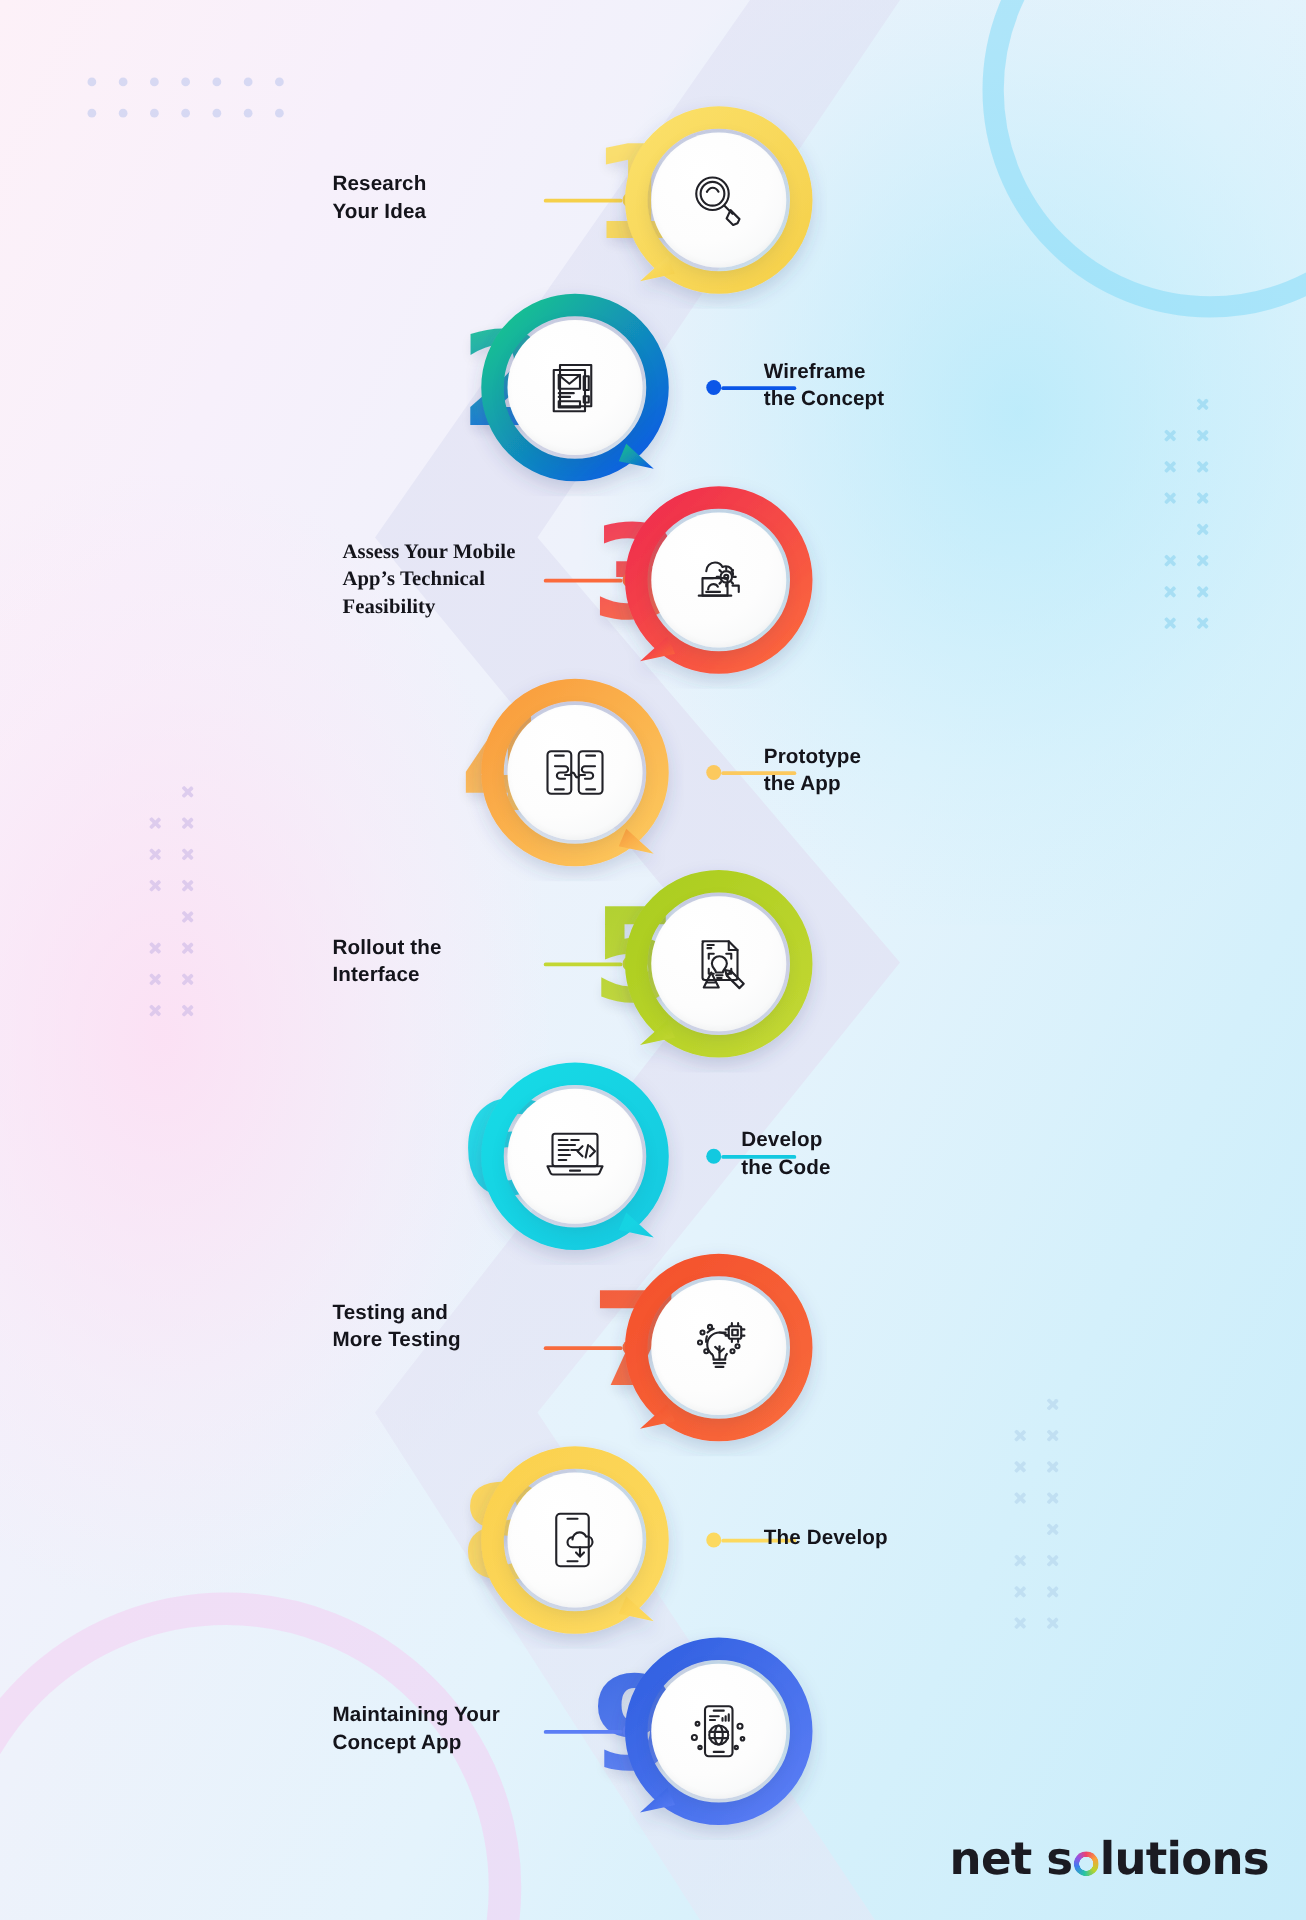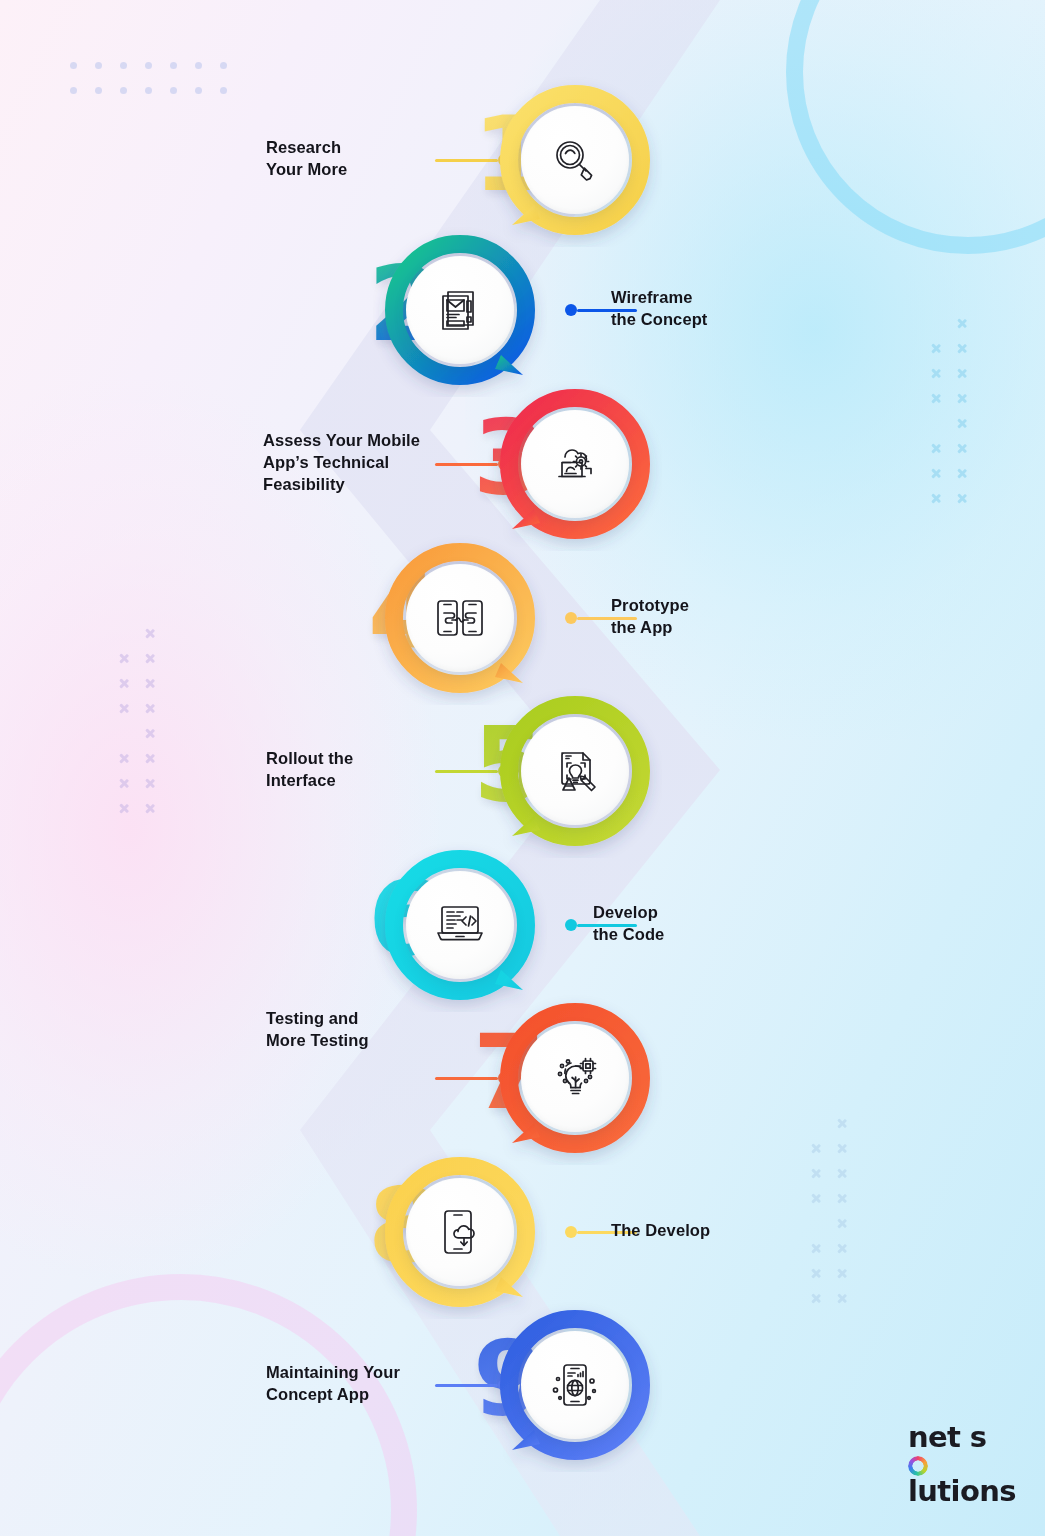--- a/index.html
+++ b/index.html
@@ -115,23 +115,22 @@
     color:#14141b;
     letter-spacing:.1px;
     white-space:pre-line;
   }
 
   
   #logo{
     position:absolute;right:30px;bottom:28px;
     display:flex;align-items:baseline;
     font-family:"DejaVu Sans", sans-serif;
-    font-size:29px;font-weight:700;color:#1b1b22;
+    font-size:36px;font-weight:700;color:#1b1b22;
     letter-spacing:-.6px;
-    flex-direction:column;
   }
   #logo .o-dot{
     display:inline-block;width:20px;height:20px;border-radius:50%;
     margin:0 1px;position:relative;top:2px;
     background:conic-gradient(#f0426b 0deg,#f9a03c 60deg,#b9d42c 130deg,#27c5a2 190deg,#3d7df0 255deg,#9b51e0 310deg,#f0426b 360deg);
     -webkit-mask:radial-gradient(circle, transparent 0 5.4px, #000 5.8px 100%);
     mask:radial-gradient(circle, transparent 0 5.4px, #000 5.8px 100%);
   }
 </style>
 </head>
@@ -270,21 +269,21 @@
       <circle cx="22" cy="22" r="13" fill="none" stroke="#222228" stroke-width="1.7" stroke-linecap="round" stroke-linejoin="round"></circle>
       <circle cx="22" cy="22" r="9.5" fill="none" stroke="#222228" stroke-width="1.7" stroke-linecap="round" stroke-linejoin="round"></circle>
       <path d="M17.5 20.5c1.2-2.2 3-3.3 4.7-3.3s3.4 1.1 4.6 3.2" fill="none" stroke="#222228" stroke-width="1.7" stroke-linecap="round" stroke-linejoin="round"></path>
       <path d="M31.6 31.6 L38 38" fill="none" stroke="#222228" stroke-width="1.7" stroke-linecap="round" stroke-linejoin="round"></path>
       <path d="M36.4 35.1 L43.6 42.3 L42 45.6 L38.5 47 L33.3 41.8 Z" fill="none" stroke="#222228" stroke-width="1.7" stroke-linecap="round" stroke-linejoin="round"></path>
     </svg>
             </span>
           </div>
         </div>
         <div class="label" style="left: 266px; width: 170px; top: 137px;">Research
-Your More</div>
+Your Idea</div>
       </div>
       <div class="step">
         <div class="numeral" style="left: 368px; top: 252px; background-image: linear-gradient(160deg, rgb(24, 201, 139), rgb(11, 86, 232)); opacity: 0.92;">2</div>
         <div class="connector to-right" style="left: 565px; top: 304px; width: 72px;">
           <span class="cdot" style="background: rgb(11, 86, 232);"></span>
           <span class="cline" style="background: rgb(11, 86, 232);"></span>
         </div>
         <div class="node" style="left: 385px; top: 235px;">
           <div class="ring-wrap">
     <svg width="174" height="174" viewBox="0 0 174 174">
@@ -356,21 +355,21 @@
       <path d="M18.5 34.5c0-2.3 1.9-4.2 4.2-4.2 1.5 0 2.9 0.8 3.6 2.1" fill="none" stroke="#222228" stroke-width="1.7" stroke-linecap="round" stroke-linejoin="round"></path>
       <path d="M17 36.5h11" fill="none" stroke="#222228" stroke-width="1.7" stroke-linecap="round" stroke-linejoin="round"></path>
       <circle cx="33" cy="24.5" r="4.6" fill="none" stroke="#222228" stroke-width="1.7" stroke-linecap="round" stroke-linejoin="round"></circle>
       <circle cx="33" cy="24.5" r="1.6" fill="none" stroke="#222228" stroke-width="1.7" stroke-linecap="round" stroke-linejoin="round"></circle>
       <path d="M33 18.6v-1.7M33 32.1v-1.7M38.9 24.5h1.7M25.4 24.5h1.7M37.2 20.3l1.2-1.2M27.6 29.9l1.2-1.2M37.2 28.7l1.2 1.2M27.6 19.1l1.2 1.2" fill="none" stroke="#222228" stroke-width="1.7" stroke-linecap="round" stroke-linejoin="round"></path>
       <path d="M38 31.5h5v5" fill="none" stroke="#222228" stroke-width="1.7" stroke-linecap="round" stroke-linejoin="round"></path>
     </svg>
             </span>
           </div>
         </div>
-        <div class="label" style="left: 263px; width: 175px; top: 430px;">Assess Your Mobile
+        <div class="label" style="left: 274px; width: 175px; top: 430px; font-family: Liberation Serif, serif;">Assess Your Mobile
 App’s Technical
 Feasibility</div>
       </div>
       <div class="step">
         <div class="numeral" style="left: 368px; top: 560px; background-image: linear-gradient(160deg, rgb(249, 155, 60), rgb(252, 201, 94)); opacity: 0.92;">4</div>
         <div class="connector to-right" style="left: 565px; top: 612px; width: 72px;">
           <span class="cdot" style="background: rgb(252, 201, 94);"></span>
           <span class="cline" style="background: rgb(252, 201, 94);"></span>
         </div>
         <div class="node" style="left: 385px; top: 543px;">
@@ -542,21 +541,21 @@
       <circle cx="18" cy="31" r="1.6" fill="none" stroke="#222228" stroke-width="1.7" stroke-linecap="round" stroke-linejoin="round"></circle>
       <circle cx="21" cy="11.5" r="1.6" fill="none" stroke="#222228" stroke-width="1.7" stroke-linecap="round" stroke-linejoin="round"></circle>
       <circle cx="39" cy="31" r="1.6" fill="none" stroke="#222228" stroke-width="1.7" stroke-linecap="round" stroke-linejoin="round"></circle>
       <circle cx="43" cy="27" r="1.6" fill="none" stroke="#222228" stroke-width="1.7" stroke-linecap="round" stroke-linejoin="round"></circle>
       <path d="M24 13c-2 0.5-3.6 1.6-5 3" fill="none" stroke="#222228" stroke-width="1.7" stroke-linecap="round" stroke-linejoin="round"></path>
       <path d="M18.5 19c-0.5 1.5-0.7 3-0.6 4.5" fill="none" stroke="#222228" stroke-width="1.7" stroke-linecap="round" stroke-linejoin="round"></path>
     </svg>
             </span>
           </div>
         </div>
-        <div class="label" style="left: 266px; width: 175px; top: 1008px;">Testing and
+        <div class="label" style="left: 266px; width: 175px; top: 1040px;">Testing and
 More Testing</div>
       </div>
       <div class="step">
         <div class="numeral" style="left: 368px; top: 1174px; background-image: linear-gradient(160deg, rgb(251, 209, 78), rgb(252, 217, 95)); opacity: 0.92;">8</div>
         <div class="connector to-right" style="left: 565px; top: 1226px; width: 72px;">
           <span class="cdot" style="background: rgb(252, 217, 95);"></span>
           <span class="cline" style="background: rgb(252, 217, 95);"></span>
         </div>
         <div class="node" style="left: 385px; top: 1157px;">
           <div class="ring-wrap">

